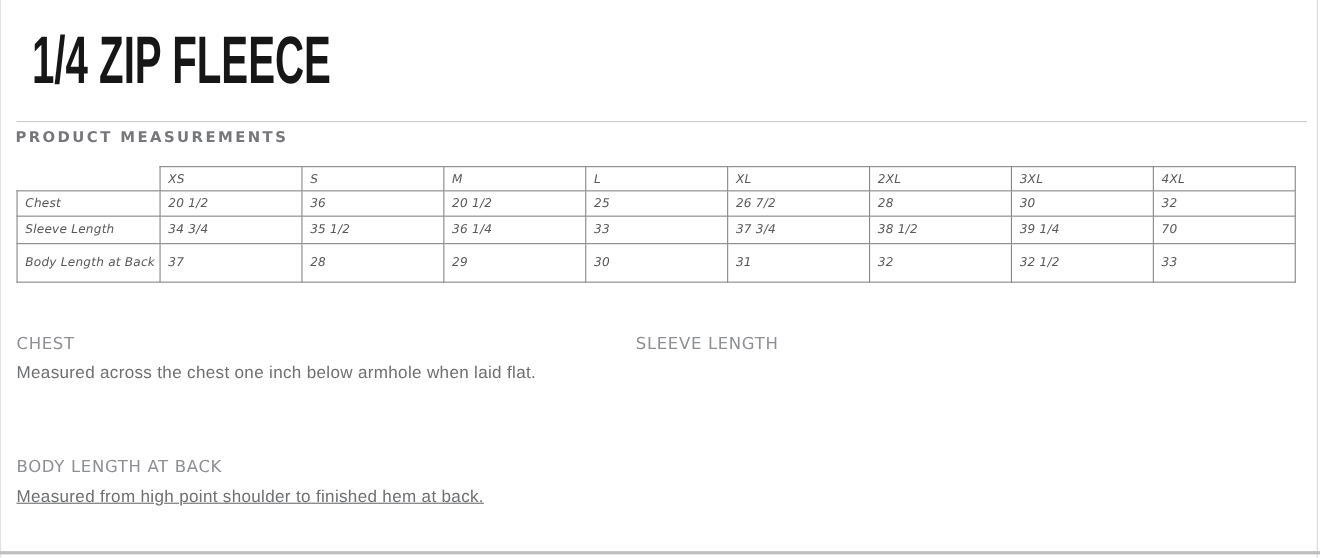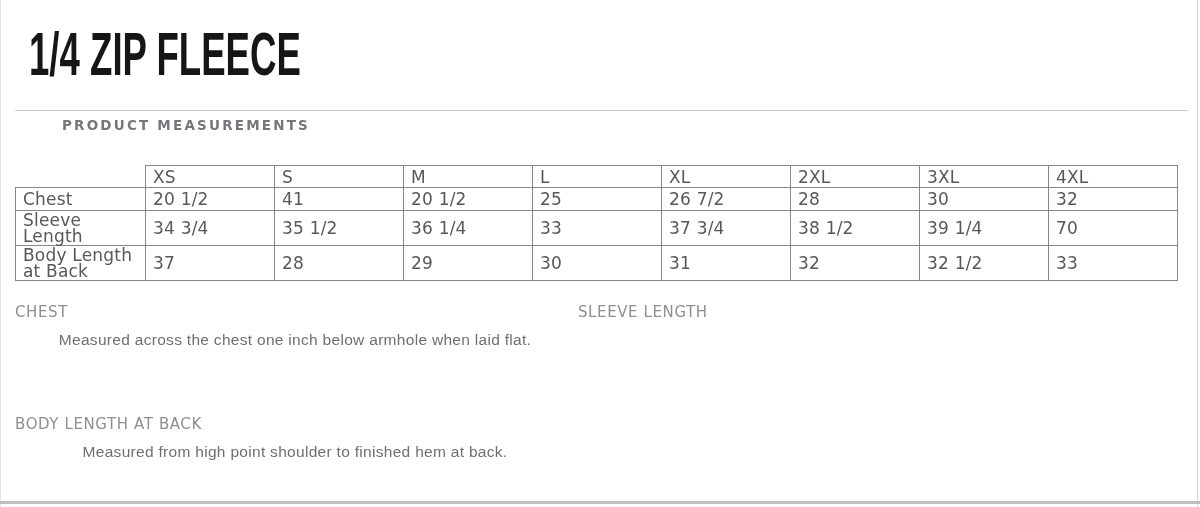--- a/index.html
+++ b/index.html
@@ -46,35 +46,35 @@
 
   .section-label {
     position: absolute;
     left: 14px;
     top: 117px;
     font-family: "DejaVu Sans", sans-serif;
     font-weight: 700;
     font-size: 13.5px;
     letter-spacing: 2.2px;
     color: #76777b;
-    margin-left: 48px;
   }
 
   
   table.size-chart {
     position: absolute;
     left: 15px;
-    top: 165px;
+    top: 151px;
     width: 1162px;
     border-collapse: collapse;
     table-layout: fixed;
     font-family: "DejaVu Sans", sans-serif;
-    font-size: 17px;
+    font-size: 11px;
     color: #57585a;
     letter-spacing: 0.2px;
+    font-style: italic;
   }
   table.size-chart th,
   table.size-chart td {
     border: 1px solid #878787;
     font-weight: normal;
     text-align: left;
     padding: 1px 4px 1px 7px;
     vertical-align: middle;
     line-height: 16px;
   }
@@ -93,28 +93,27 @@
     color: #8d8f92;
     line-height: 17px;
   }
   .def-text {
     position: absolute;
     font-family: "Liberation Sans", sans-serif;
     font-size: 15.5px;
     letter-spacing: 0.3px;
     color: #6e6f71;
     line-height: 30px;
-    text-align: center;
   }
   .def-chest-h  { left: 15px;  top: 304px; }
   .def-chest-t  { left: 15px;  top: 325px; width: 560px; }
   .def-sleeve-h { left: 578px; top: 304px; }
   .def-sleeve-t { left: 578px; top: 325px; width: 535px; }
   .def-body-h   { left: 15px;  top: 416px; }
-  .def-body-t   { left: 15px;  top: 437px; width: 560px; }
+  .def-body-t   { left: 15px;  top: 437px; width: 560px; text-decoration: underline; }
 </style>
 </head>
 <body>
 
 <div class="page">
 
   <div class="edge-left"></div>
   <div class="edge-right"></div>
   <div class="edge-bottom"></div>
 
@@ -144,21 +143,21 @@
         <th>M</th>
         <th>L</th>
         <th>XL</th>
         <th>2XL</th>
         <th>3XL</th>
         <th>4XL</th>
       </tr>
       <tr class="row-1">
         <th>Chest</th>
         <td>20 1/2</td>
-        <td>41</td>
+        <td>36</td>
         <td>20 1/2</td>
         <td>25</td>
         <td>26 7/2</td>
         <td>28</td>
         <td>30</td>
         <td>32</td>
       </tr>
       <tr class="row-2">
         <th>Sleeve Length</th>
         <td>34 3/4</td>

